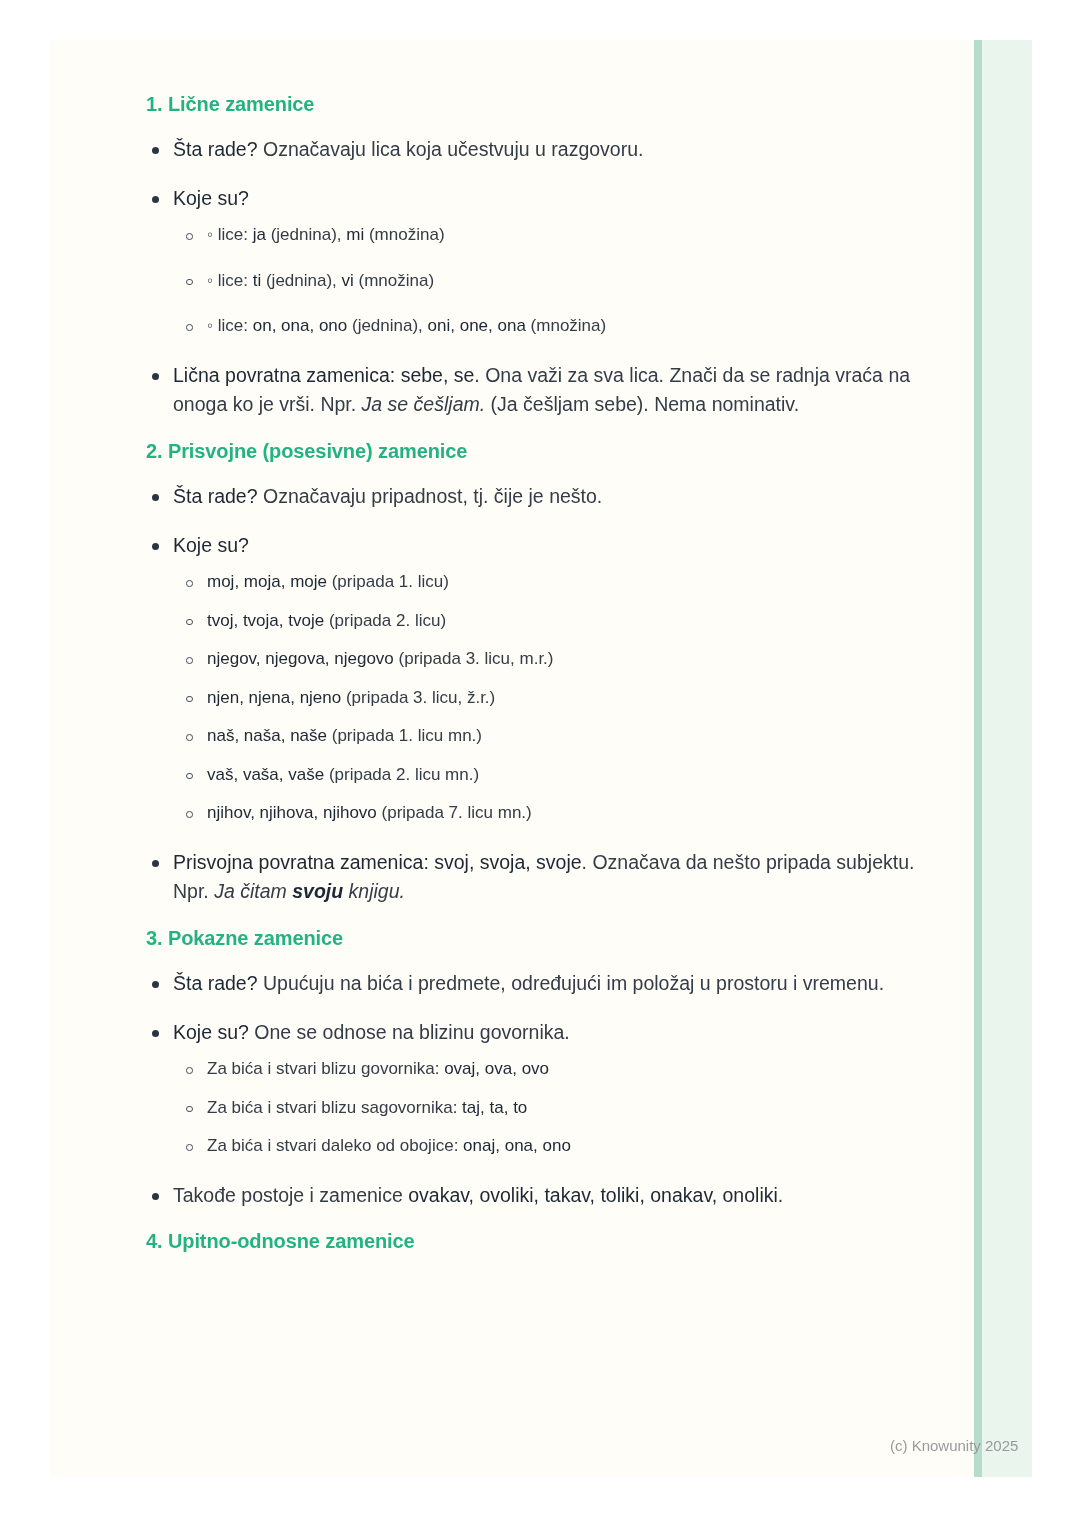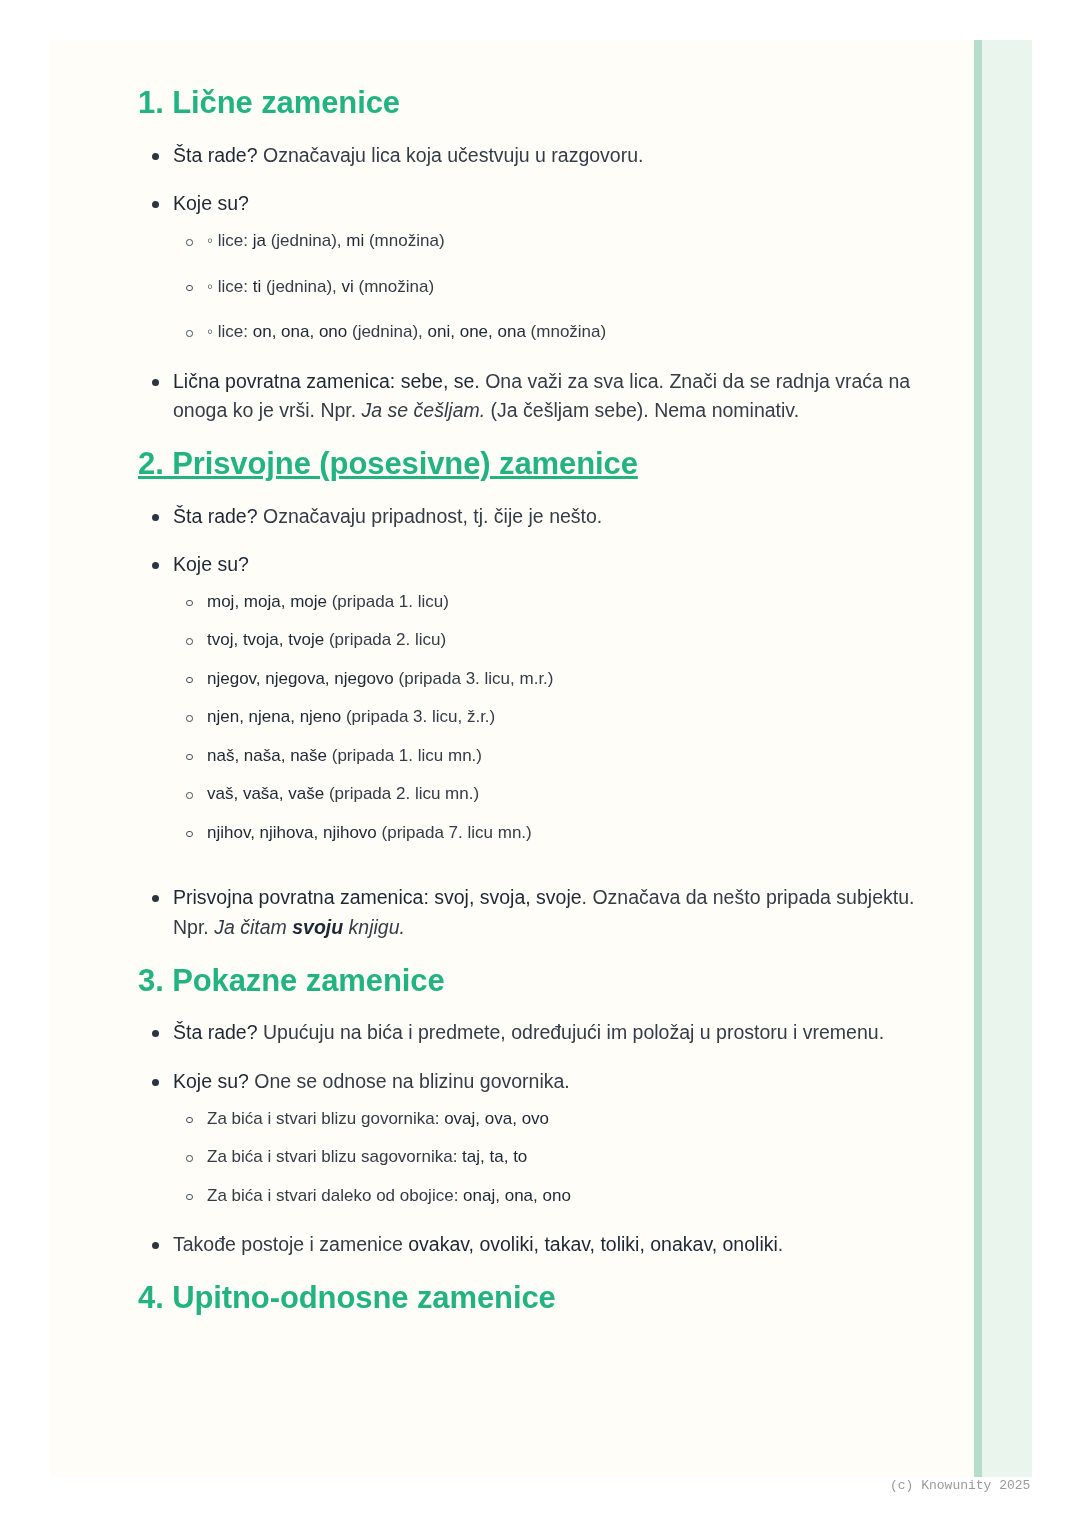--- a/index.html
+++ b/index.html
@@ -42,28 +42,28 @@
   
   #content {
     position: absolute;
     left: 88px;
     top: 44px;
     width: 790px;
   }
 
   h2.section-heading {
     color: #23b383;
-    font-size: 31px;
+    font-size: 20px;
     font-weight: 700;
     line-height: 1.25;
-    margin: 0;
+    margin: 8px;
     letter-spacing: -0.1px;
   }
   .sec-1  { margin-top: 0px; }
-  .sec-2  { margin-top: 44px; text-decoration: underline; }
+  .sec-2  { margin-top: 44px; }
   .sec-3  { margin-top: 46px; }
   .sec-4  { margin-top: 50px; }
 
   ul.lvl1 {
     list-style: none;
     margin: 18px 0 0 0;
     padding: 0;
   }
   ul.lvl1 > li {
     position: relative;
@@ -114,24 +114,24 @@
   ul.lvl2.compact > li { margin-bottom: 13px; }
 
   .heavy { font-weight: 400; color: #1d2835; }
   .ital  { font-style: italic; }
   .ital-b{ font-style: italic; font-weight: 700; color: #1d2835; }
   .litmark { color: #41505e; }
 
   #watermark {
     position: absolute;
     left: 890px;
-    top: 1478px;
-    font-size: 13px;
+    top: 1437px;
+    font-size: 15px;
     color: #9a9a9a;
-    font-family: Liberation Mono, monospace;
+    font-family: Liberation Sans, sans-serif;
     white-space: nowrap;
   }
 </style>
 </head>
 <body>
 
 <div id="page-card">
 
   <div id="content">
 
@@ -172,21 +172,21 @@
           <li><span class="heavy">moj, moja, moje</span><span> (pripada 1. licu)</span></li>
           <li><span class="heavy">tvoj, tvoja, tvoje</span><span> (pripada 2. licu)</span></li>
           <li><span class="heavy">njegov, njegova, njegovo</span><span> (pripada 3. licu, m.r.)</span></li>
           <li><span class="heavy">njen, njena, njeno</span><span> (pripada 3. licu, ž.r.)</span></li>
           <li><span class="heavy">naš, naša, naše</span><span> (pripada 1. licu mn.)</span></li>
           <li><span class="heavy">vaš, vaša, vaše</span><span> (pripada 2. licu mn.)</span></li>
           <li><span class="heavy">njihov, njihova, njihovo</span><span> (pripada 7. licu mn.)</span></li>
         </ul>
       </li>
 
-      <li style="margin-top:38px;">
+      <li style="margin-top:22px;">
         <span class="heavy">Prisvojna povratna zamenica: svoj, svoja, svoje</span><span>. Označava da nešto pripada subjektu. Npr. </span><span class="ital">Ja čitam </span><span class="ital-b">svoju</span><span class="ital"> knjigu.</span>
       </li>
 
     </ul>
 
     <h2 class="section-heading sec-3">3. Pokazne zamenice</h2>
 
     <ul class="lvl1">
 
       <li>

